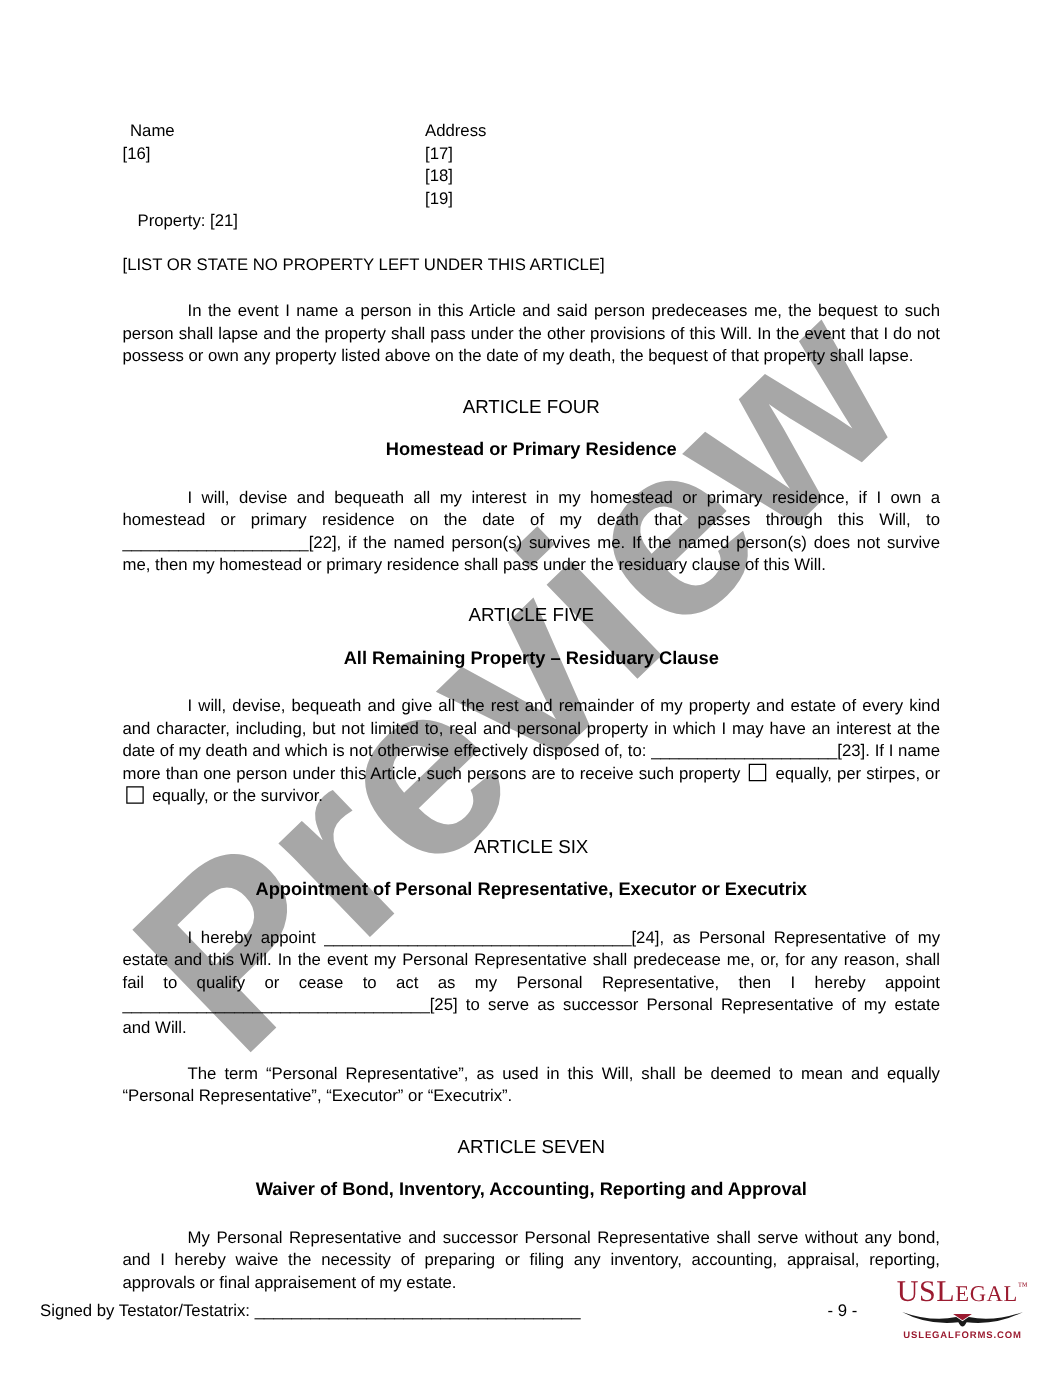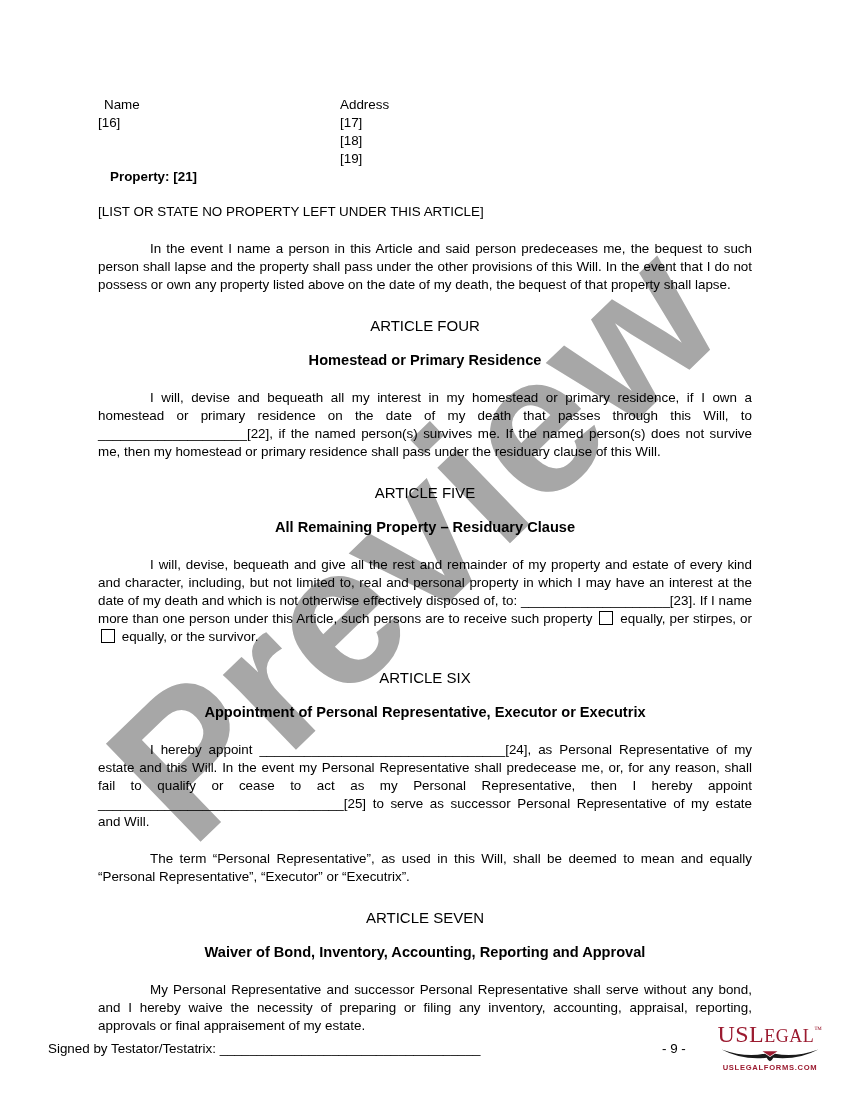--- a/index.html
+++ b/index.html
@@ -13,38 +13,38 @@
     color:#a7a7a7; transform:rotate(-44deg); transform-origin:center;
     z-index:0; white-space:nowrap; user-select:none;
   }
   .content {
     position:relative; z-index:1; padding:96px 98px 0 98px;
     font-size:13.4px; line-height:18px;
   }
   .ben-table { display:grid; grid-template-columns:242px 257px 1fr; }
   .ben-col div { height:18px; }
   .ben-head { padding-left:6px; }
-  .property-line { padding-left:12px; height:18px;font-weight:bold; }
+  .property-line { padding-left:12px; height:18px; }
   .list-note { margin-top:17px; }
   .para { margin:19px 0 0 0; text-align:justify; text-indent:52px; }
   .article-title {
     margin:22px 0 0 0; font-size:15px; font-weight:normal;
     text-align:center; line-height:19px;
   }
   .article-subtitle {
     margin:16px; font-size:14.6px; font-weight:bold;
     text-align:center; line-height:19px;
   }
   .checkbox {
     display:inline-block; width:12px; height:12px;
     border:1.5px solid #000; vertical-align:-2px; margin:0 3px;
     background:#fff;
   }
   .footer-signed {
-    position:absolute; left:48px; top:1040px; z-index:1;
+    position:absolute; left:32px; top:1040px; z-index:1;
     font-size:13.4px; line-height:18px;
   }
   .footer-page {
     position:absolute; left:662px; top:1040px; z-index:1;
     font-size:13.4px; line-height:18px;
   }
   .logo {
     position:absolute; right:22px; top:1022px; width:116px;
     text-align:center; z-index:1; line-height:1;
   }

